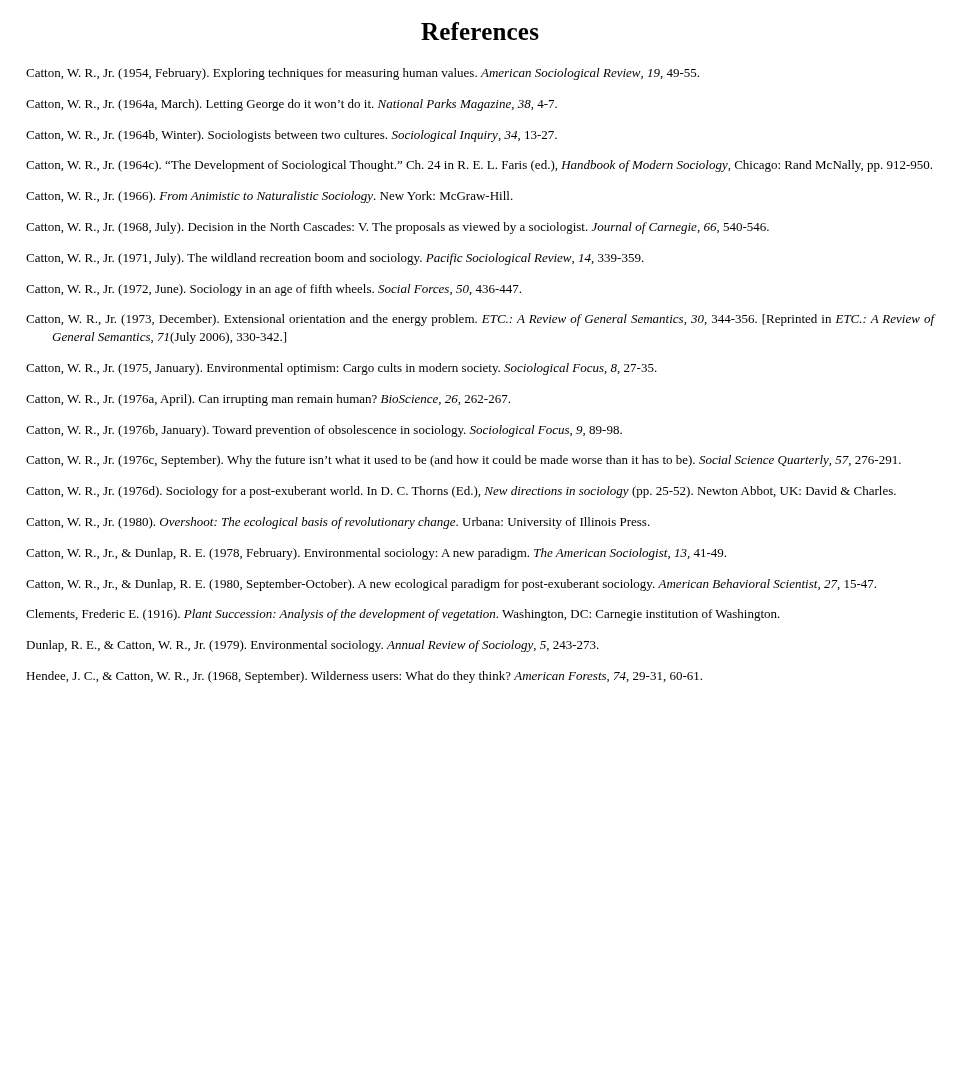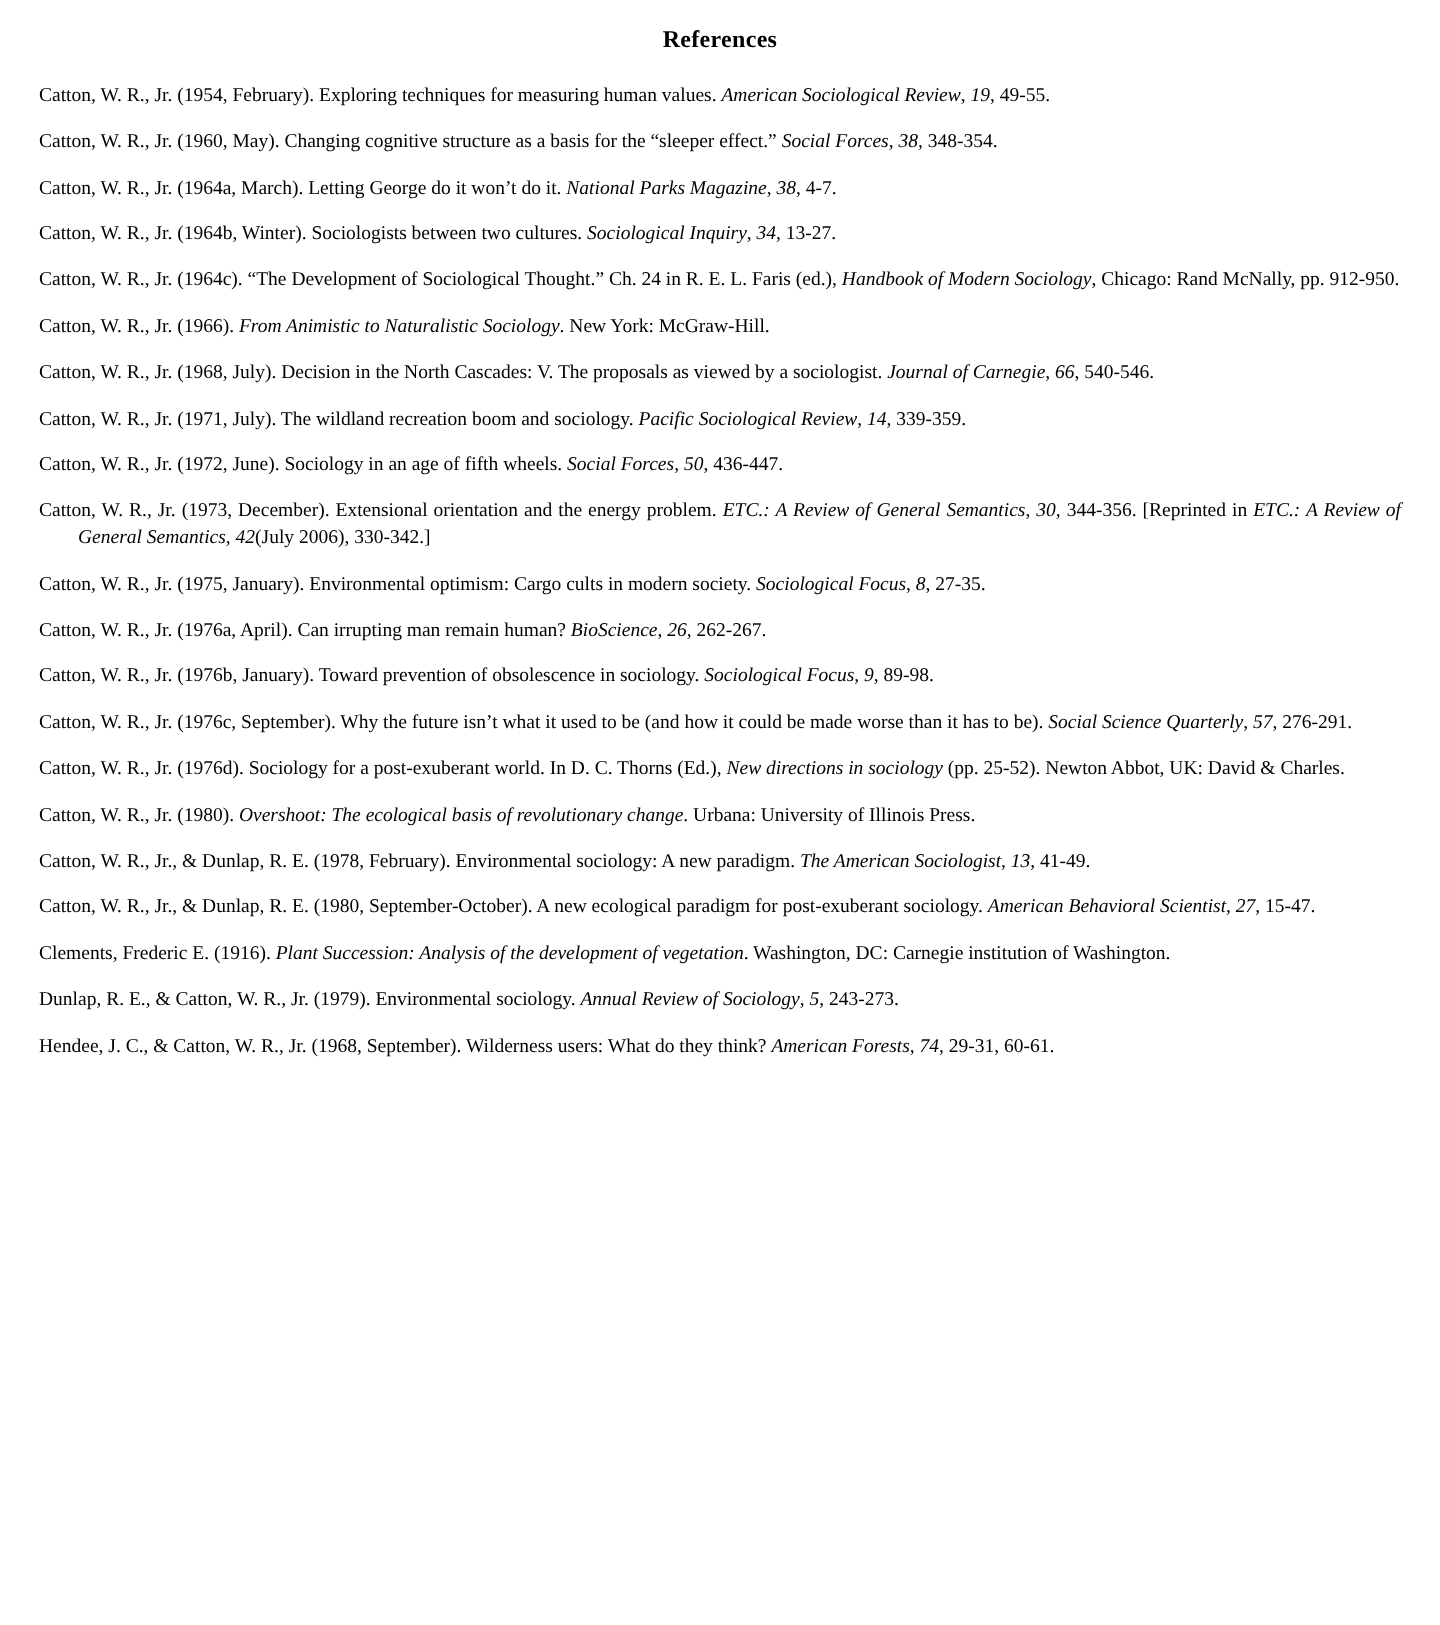--- a/index.html
+++ b/index.html
@@ -13,21 +13,21 @@
     font-family: "Liberation Serif", "DejaVu Serif", serif;
     color: #000000;
   }
   .page {
     width: 960px;
     box-sizing: border-box;
     padding: 10px 26px 10px 26px;
   }
   .page-title {
     text-align: center;
-    font-size: 16px;
+    font-size: 25px;
     font-weight: bold;
     margin: 8px 0 18px 0;
     letter-spacing: 0.2px;
   }
   .ref-list {
     margin: 0;
     padding: 0;
     list-style: none;
   }
   .ref-item {
@@ -46,29 +46,28 @@
     font-style: italic;
   }
 </style>
 </head>
 <body>
 
 <div class="page">
   <h1 class="page-title">References</h1>
   <div class="ref-list">
       <p class="ref-item">Catton, W. R., Jr. (1954, February). Exploring techniques for measuring human values. <i>American Sociological Review</i>, <i>19</i>, 49-55.</p>
-      <p class="ref-item">Catton, W. R., Jr. (1960, May). Changing cognitive structure as a basis for the “sleeper effect.” <i>Social Forces</i>, <i>38</i>, 348-354.</p>
       <p class="ref-item">Catton, W. R., Jr. (1964a, March). Letting George do it won’t do it. <i>National Parks Magazine</i>, <i>38</i>, 4-7.</p>
       <p class="ref-item">Catton, W. R., Jr. (1964b, Winter). Sociologists between two cultures. <i>Sociological Inquiry</i>, <i>34</i>, 13-27.</p>
       <p class="ref-item">Catton, W. R., Jr. (1964c). “The Development of Sociological Thought.” Ch. 24 in R. E. L. Faris (ed.), <i>Handbook of Modern Sociology</i>, Chicago: Rand McNally, pp. 912-950.</p>
       <p class="ref-item">Catton, W. R., Jr. (1966). <i>From Animistic to Naturalistic Sociology</i>. New York: McGraw-Hill.</p>
       <p class="ref-item">Catton, W. R., Jr. (1968, July). Decision in the North Cascades: V. The proposals as viewed by a sociologist. <i>Journal of Carnegie</i>, <i>66</i>, 540-546.</p>
       <p class="ref-item">Catton, W. R., Jr. (1971, July). The wildland recreation boom and sociology. <i>Pacific Sociological Review</i>, <i>14</i>, 339-359.</p>
       <p class="ref-item">Catton, W. R., Jr. (1972, June). Sociology in an age of fifth wheels. <i>Social Forces</i>, <i>50</i>, 436-447.</p>
-      <p class="ref-item">Catton, W. R., Jr. (1973, December). Extensional orientation and the energy problem. <i>ETC.: A Review of General Semantics</i>, <i>30</i>, 344-356. [Reprinted in <i>ETC.: A Review of General Semantics</i>, <i>42</i>(July 2006), 330-342.]</p>
+      <p class="ref-item">Catton, W. R., Jr. (1973, December). Extensional orientation and the energy problem. <i>ETC.: A Review of General Semantics</i>, <i>30</i>, 344-356. [Reprinted in <i>ETC.: A Review of General Semantics</i>, <i>71</i>(July 2006), 330-342.]</p>
       <p class="ref-item">Catton, W. R., Jr. (1975, January). Environmental optimism: Cargo cults in modern society. <i>Sociological Focus</i>, <i>8</i>, 27-35.</p>
       <p class="ref-item">Catton, W. R., Jr. (1976a, April). Can irrupting man remain human? <i>BioScience</i>, <i>26</i>, 262-267.</p>
       <p class="ref-item">Catton, W. R., Jr. (1976b, January). Toward prevention of obsolescence in sociology. <i>Sociological Focus</i>, <i>9</i>, 89-98.</p>
       <p class="ref-item">Catton, W. R., Jr. (1976c, September). Why the future isn’t what it used to be (and how it could be made worse than it has to be). <i>Social Science Quarterly</i>, <i>57</i>, 276-291.</p>
       <p class="ref-item">Catton, W. R., Jr. (1976d). Sociology for a post-exuberant world. In D. C. Thorns (Ed.), <i>New directions in sociology</i> (pp. 25-52). Newton Abbot, UK: David &amp; Charles.</p>
       <p class="ref-item">Catton, W. R., Jr. (1980). <i>Overshoot: The ecological basis of revolutionary change</i>. Urbana: University of Illinois Press.</p>
       <p class="ref-item">Catton, W. R., Jr., &amp; Dunlap, R. E. (1978, February). Environmental sociology: A new paradigm. <i>The American Sociologist</i>, <i>13,</i> 41-49.</p>
       <p class="ref-item">Catton, W. R., Jr., &amp; Dunlap, R. E. (1980, September-October). A new ecological paradigm for post-exuberant sociology. <i>American Behavioral Scientist</i>, <i>27</i>, 15-47.</p>
       <p class="ref-item">Clements, Frederic E. (1916). <i>Plant Succession: Analysis of the development of vegetation</i>. Washington, DC: Carnegie institution of Washington.</p>
       <p class="ref-item">Dunlap, R. E., &amp; Catton, W. R., Jr. (1979). Environmental sociology. <i>Annual Review of Sociology</i>, <i>5</i>, 243-273.</p>

